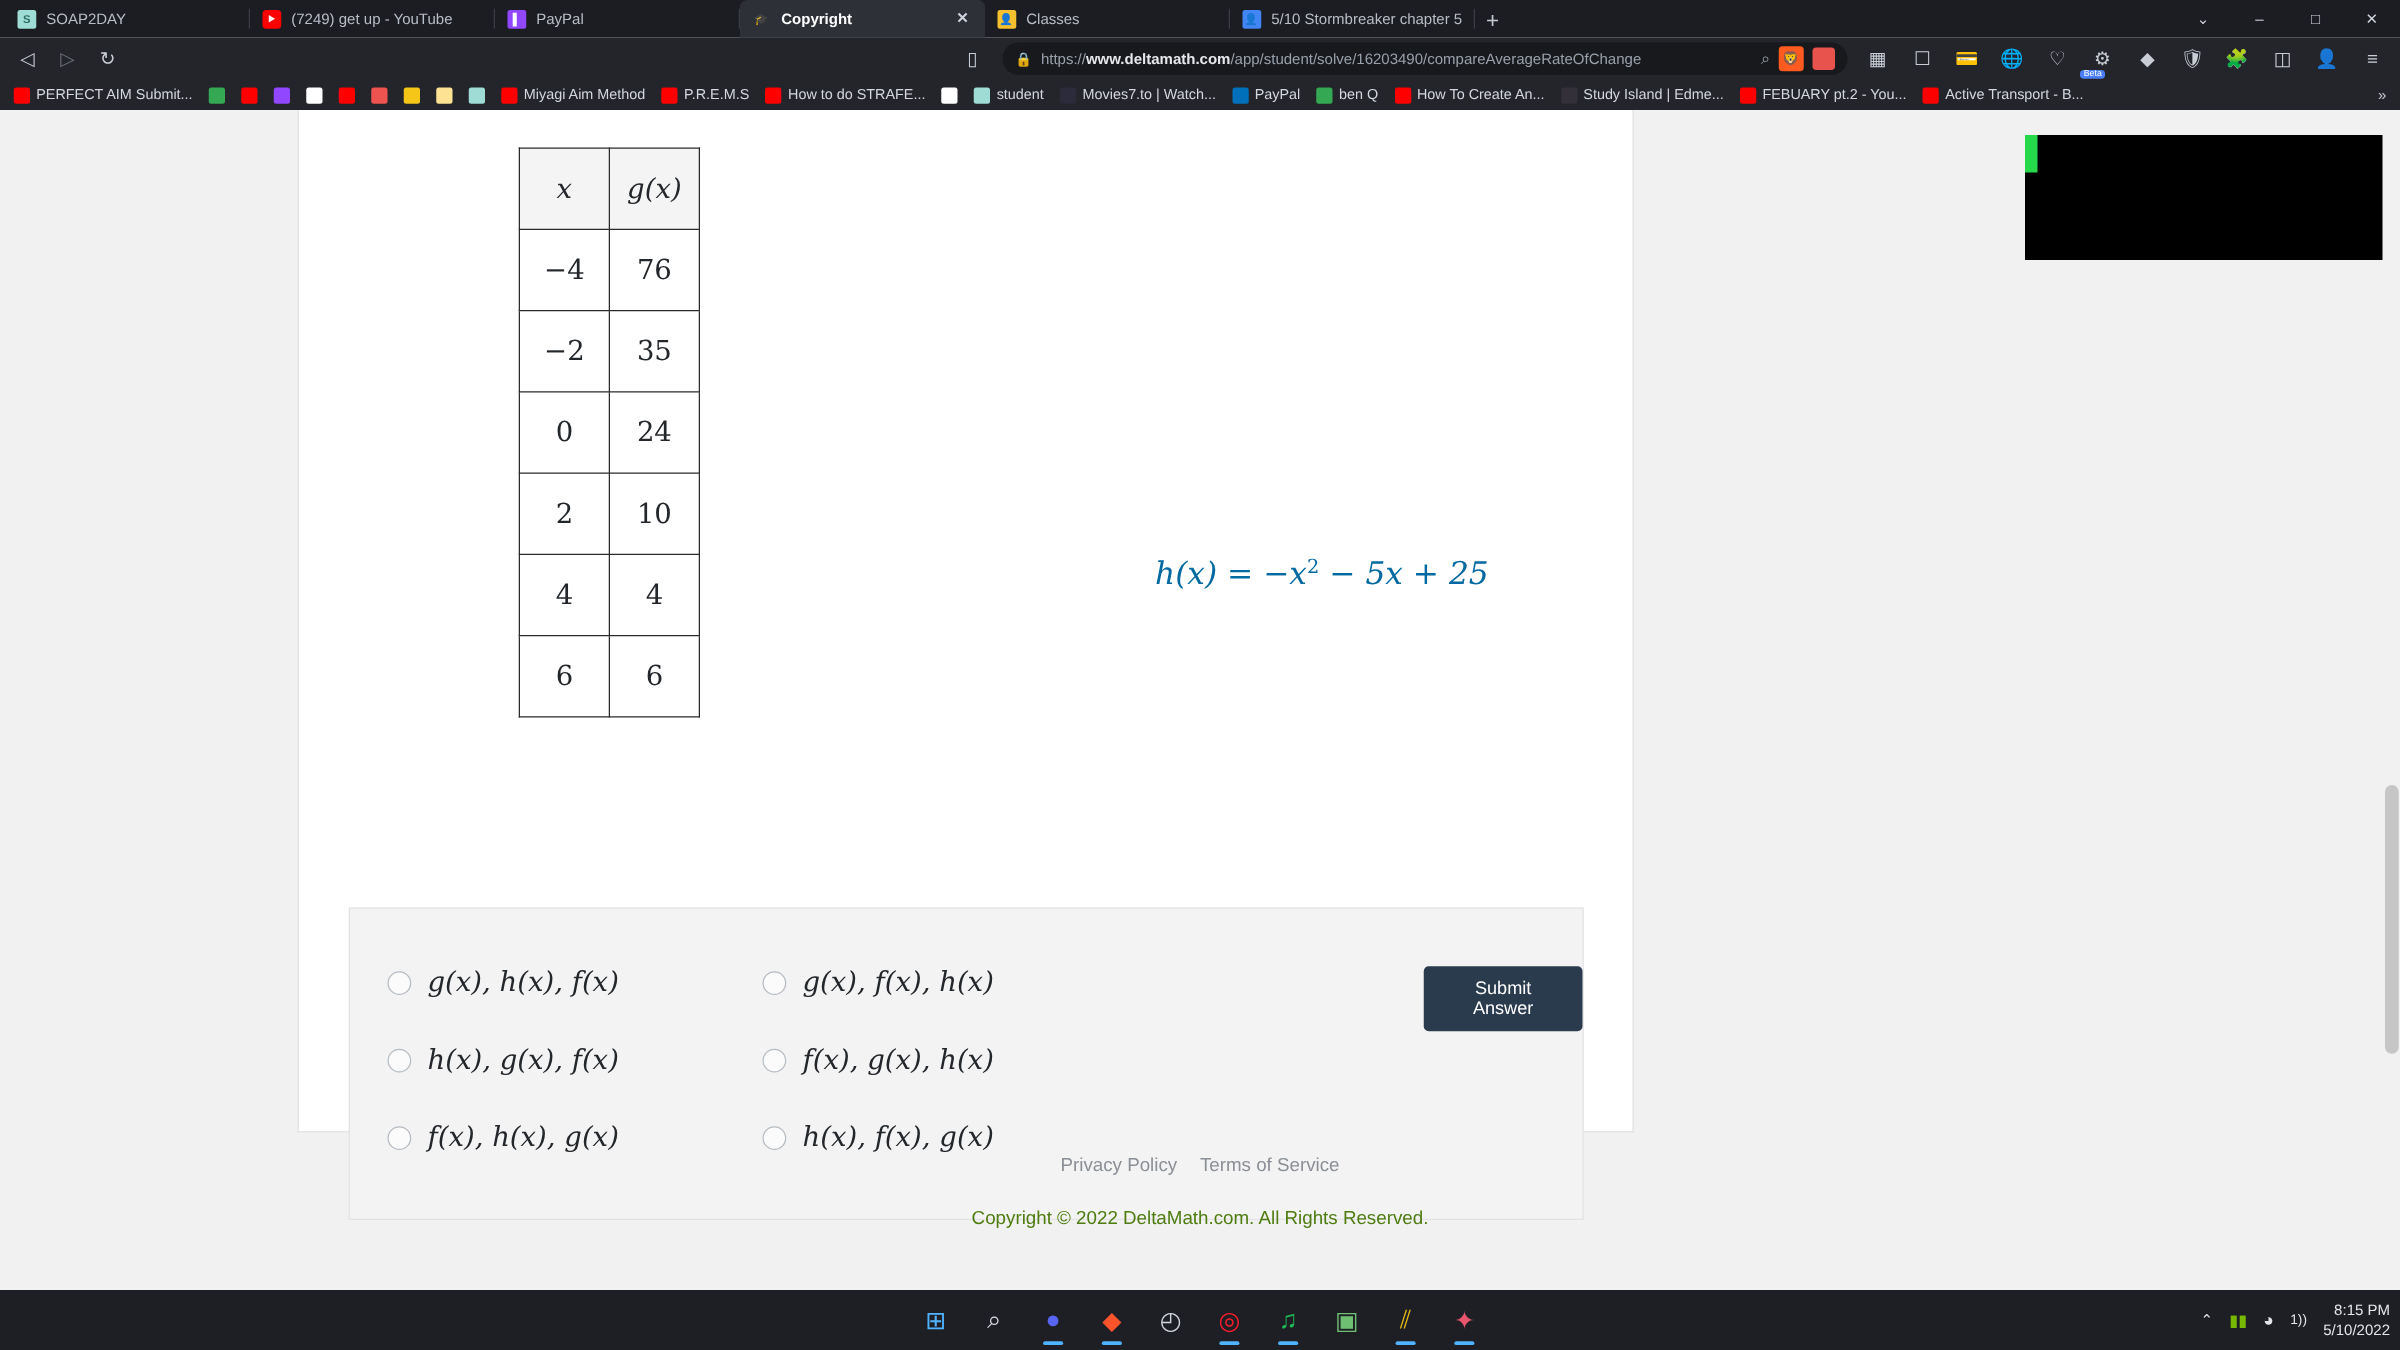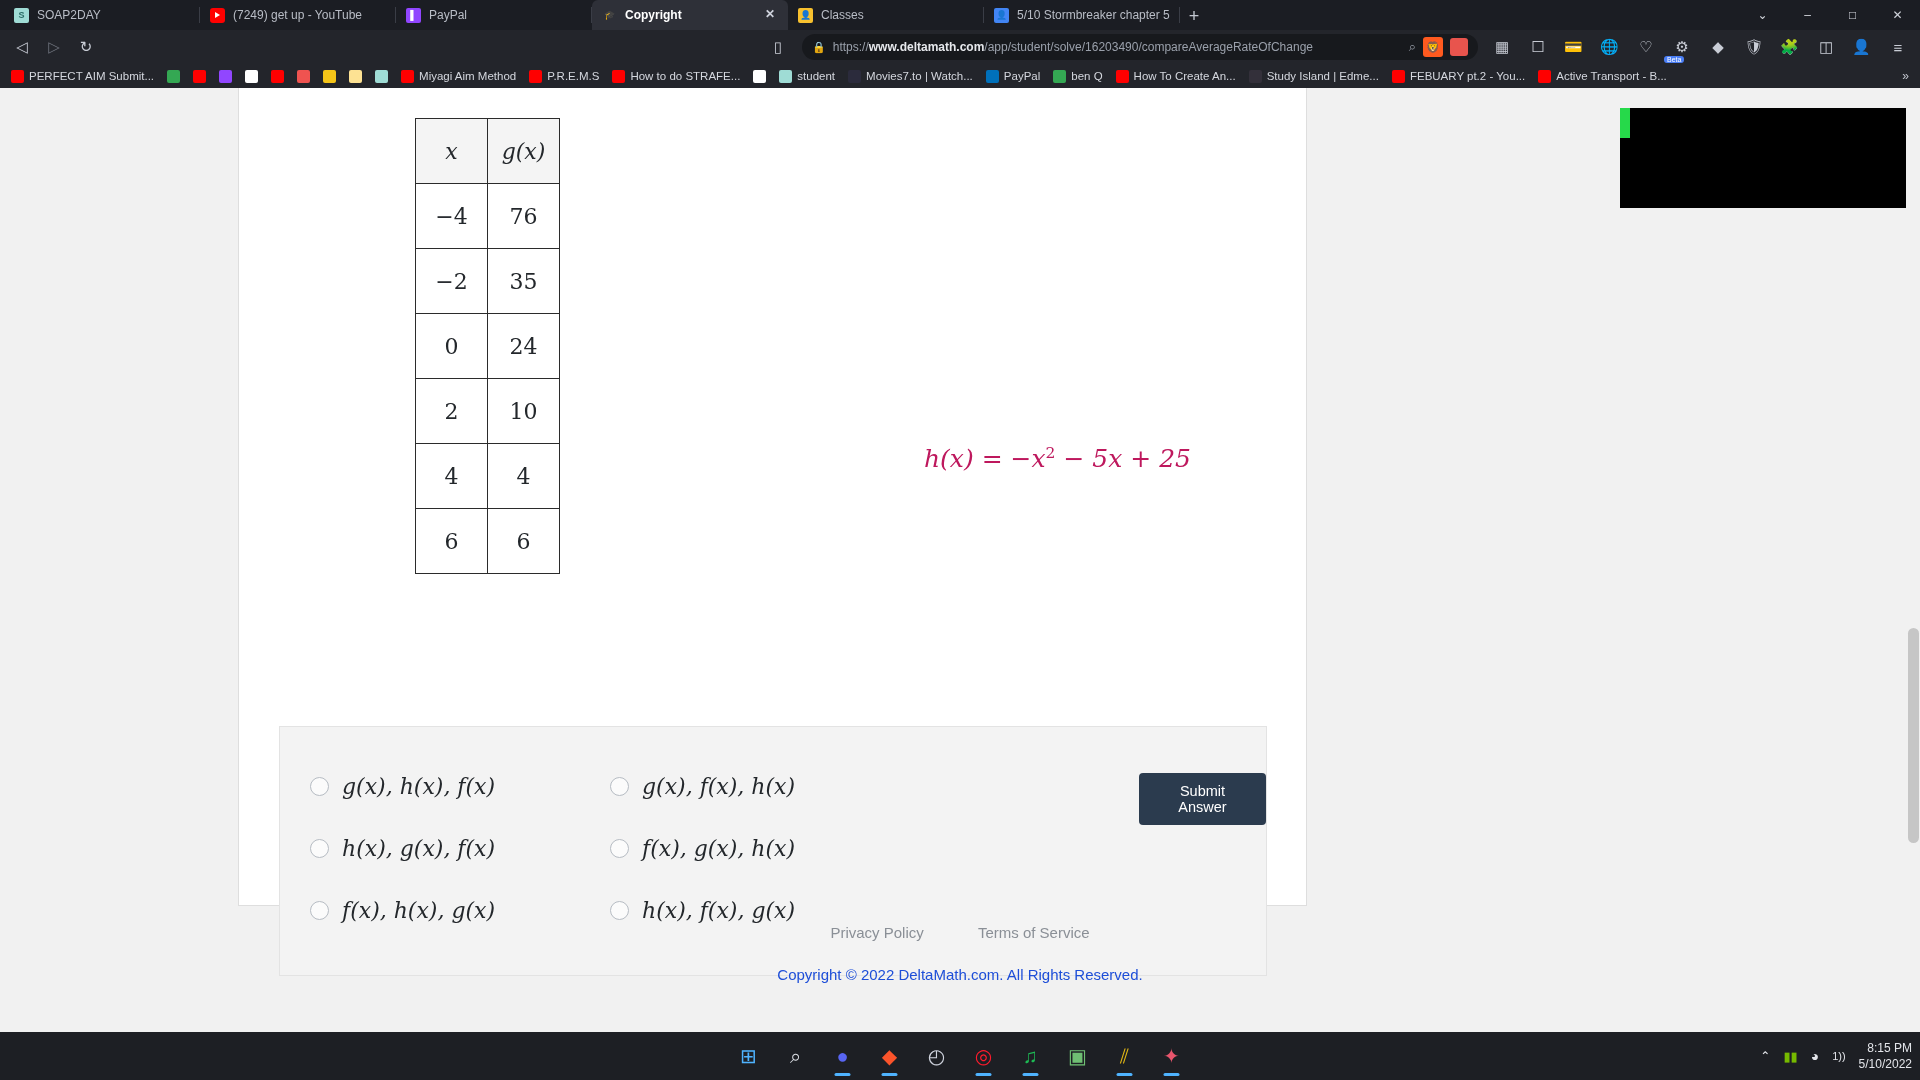--- a/index.html
+++ b/index.html
@@ -158,21 +158,21 @@
     color: #23272b;
   }
   table.vals th { background: #f4f4f4; font-weight: normal; }
   .mi { font-style: italic; font-family: "DejaVu Serif", serif; }
 
   .equation {
     position: absolute;
     left: 685px; top: 356px;
     font-family: "DejaVu Serif", serif;
     font-size: 25px;
-    color: #be185d;
+    color: #0369a1;
     white-space: nowrap;
   }
   .equation sup { font-size: 0.62em; vertical-align: super; }
 
   .answerbox {
     position: absolute;
     left: 40px; top: 638px;
     width: 988px; height: 250px;
     background: #f3f3f3;
     border: 1px solid #e3e3e3;
@@ -226,22 +226,22 @@
     position: absolute; right: 1px; top: 540px; width: 11px; height: 215px;
     background: #c6c6c6; border-radius: 6px;
   }
 
   .footer {
     position: absolute;
     left: 0; top: 836px; width: 1920px;
     text-align: center;
   }
   .footer .links { font-size: 15px; color: #8a8f96; }
-  .footer .links span { margin: 0 25px; }
-  .footer .copy { margin-top: 25px; font-size: 15px; color: #1d4ed8; }
+  .footer .links span { margin: 0 7px; }
+  .footer .copy { margin-top: 25px; font-size: 15px; color: #4d7c0f; }
 
   .closex {
     position: absolute; right: 32px; top: 962px;
     color: #ef5b5b; font-size: 21px; font-weight: bold;
   }
 
   
   .taskbar {
     position: absolute; left: 0; bottom: 0;
     width: 1920px; height: 48px;

